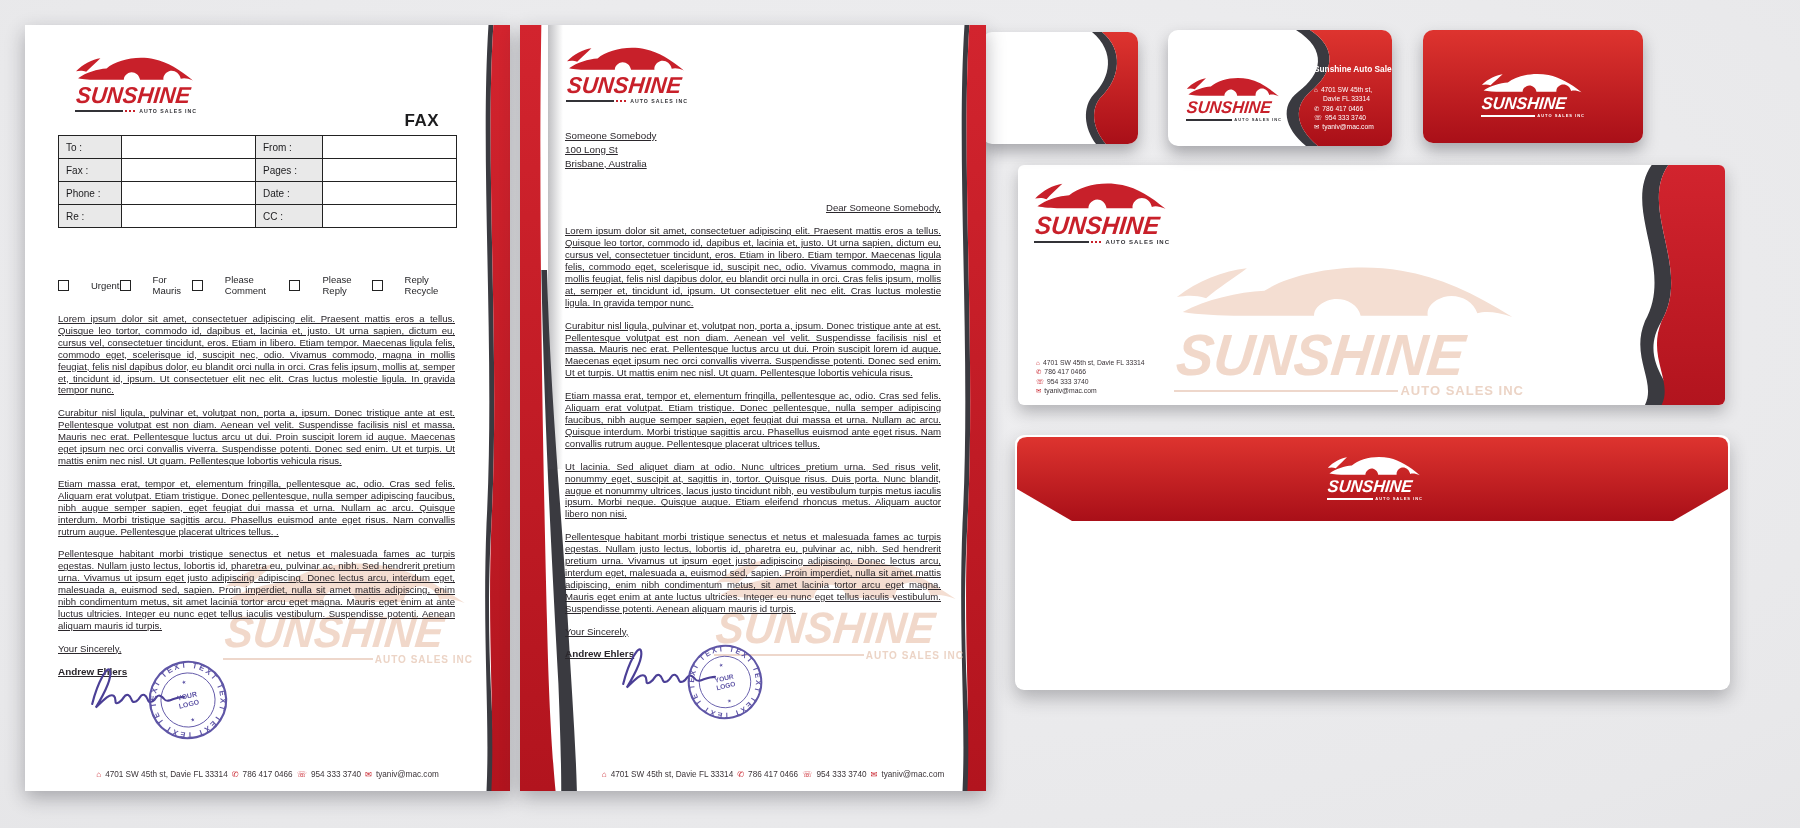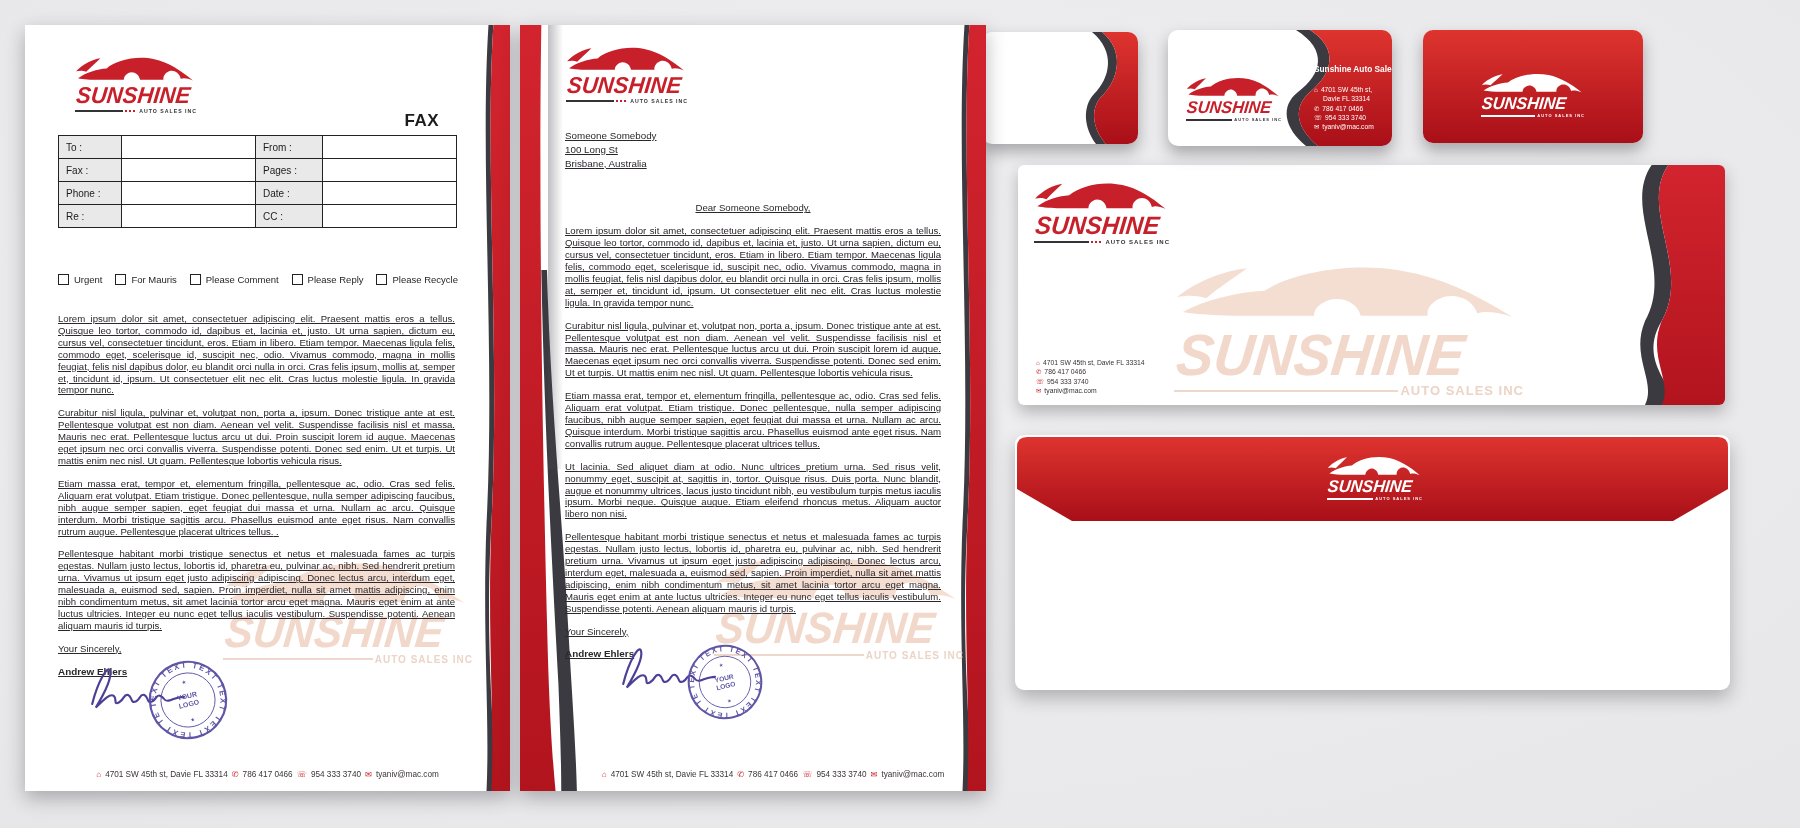--- a/index.html
+++ b/index.html
@@ -36,30 +36,30 @@
 
   
   .fax-title{position:absolute;top:86px;right:71px;font-size:17px;font-weight:700;
     letter-spacing:.5px;color:#1c1c1e;}
   .fax-table{position:absolute;left:33px;top:110px;width:397px;display:grid;
     grid-template-columns:62px 1fr 66px 1fr;border:1.4px solid #222;background:#222;gap:1px;}
   .fax-table .c{background:#fff;height:22px;display:flex;align-items:center;
     padding-left:7px;font-size:10px;color:#1c1c1e;text-align:right;}
   .fax-table .l{background:#e9e9e9;}
   .checks{position:absolute;left:33px;top:249px;width:400px;display:flex;justify-content:space-between;}
-  .check{display:flex;align-items:center;gap:5px;font-size:9.5px;color:#1f1f22;}
+  .check{display:flex;align-items:center;gap:22px;font-size:9.5px;color:#1f1f22;}
   .check .box{width:9px;height:9px;border:1.4px solid #222;background:#fff;flex:none;}
 
   
   .body{position:absolute;z-index:2;font-size:9.6px;line-height:11.9px;color:#2b272c;text-align:justify;text-decoration:underline;}
   .fax .body{left:33px;top:288px;width:397px;}
   .letter .body{left:45px;top:104px;width:376px;}
   .body p{margin:0 0 11px;}
   .recipient{text-align:left;font-size:9.8px;line-height:13.8px;margin-bottom:32px;}
-  .salutation{text-align:center;margin-bottom:14px;}
+  .salutation{text-align:right;margin-bottom:14px;}
   .closing{text-align:left;margin:13px 0 0;}
   .signatory{text-align:left;font-weight:700;margin:5px 0 0;font-size:9.9px;}
 
   .sig{position:absolute;z-index:3;}
   .stamp{position:absolute;z-index:3;transform:rotate(-13deg);opacity:.95;}
 
   .footer{position:absolute;bottom:12px;left:0;right:0;display:flex;justify-content:center;
     gap:4px;align-items:baseline;font-size:8.2px;color:#3b3438;z-index:2;}
   .letter .footer{left:40px;}
   .fi{color:#c8202a;}
@@ -176,21 +176,21 @@
       <label class="check">
         <span class="box"></span>
         <span>Please Comment</span>
       </label>
       <label class="check">
         <span class="box"></span>
         <span>Please Reply</span>
       </label>
       <label class="check">
         <span class="box"></span>
-        <span>Please Recycle</span>
+        <span>Reply Recycle</span>
       </label>
     </div>
 
     <div class="logo logo--wm" style="left:198px;top:530px;">
       <svg class="car" viewBox="0 0 240 56" preserveAspectRatio="none">
           <use href="#car"></use>
         </svg>
       <div class="word">SUNSHINE</div>
       <div class="sub">
           <span class="rule"></span>

